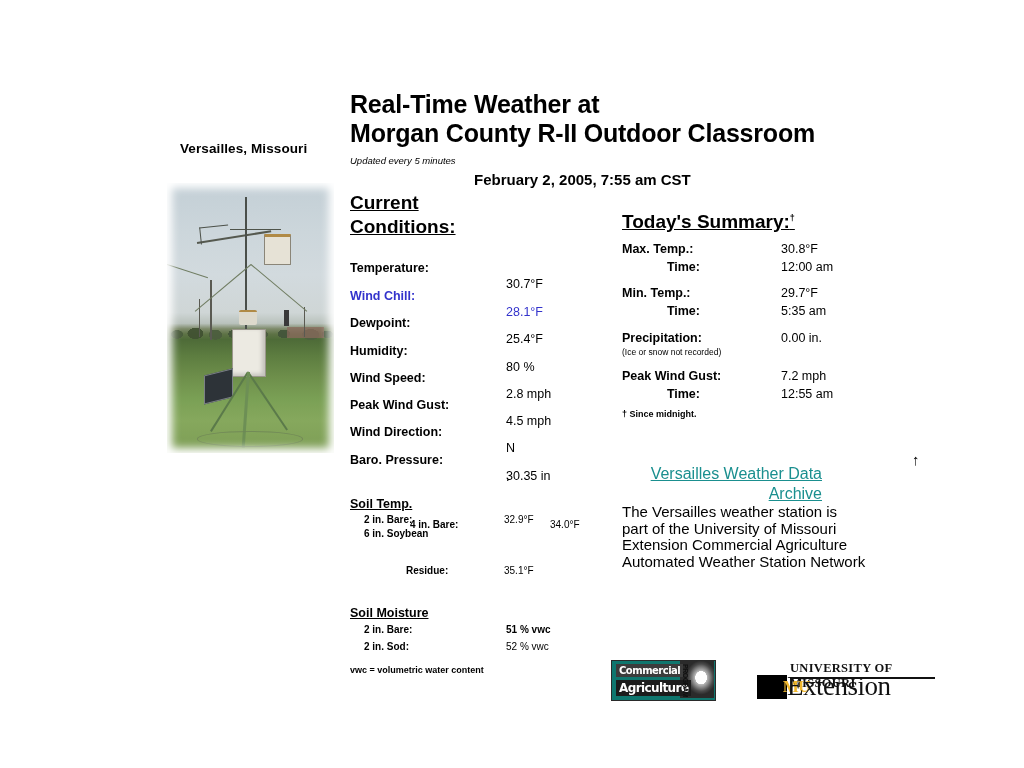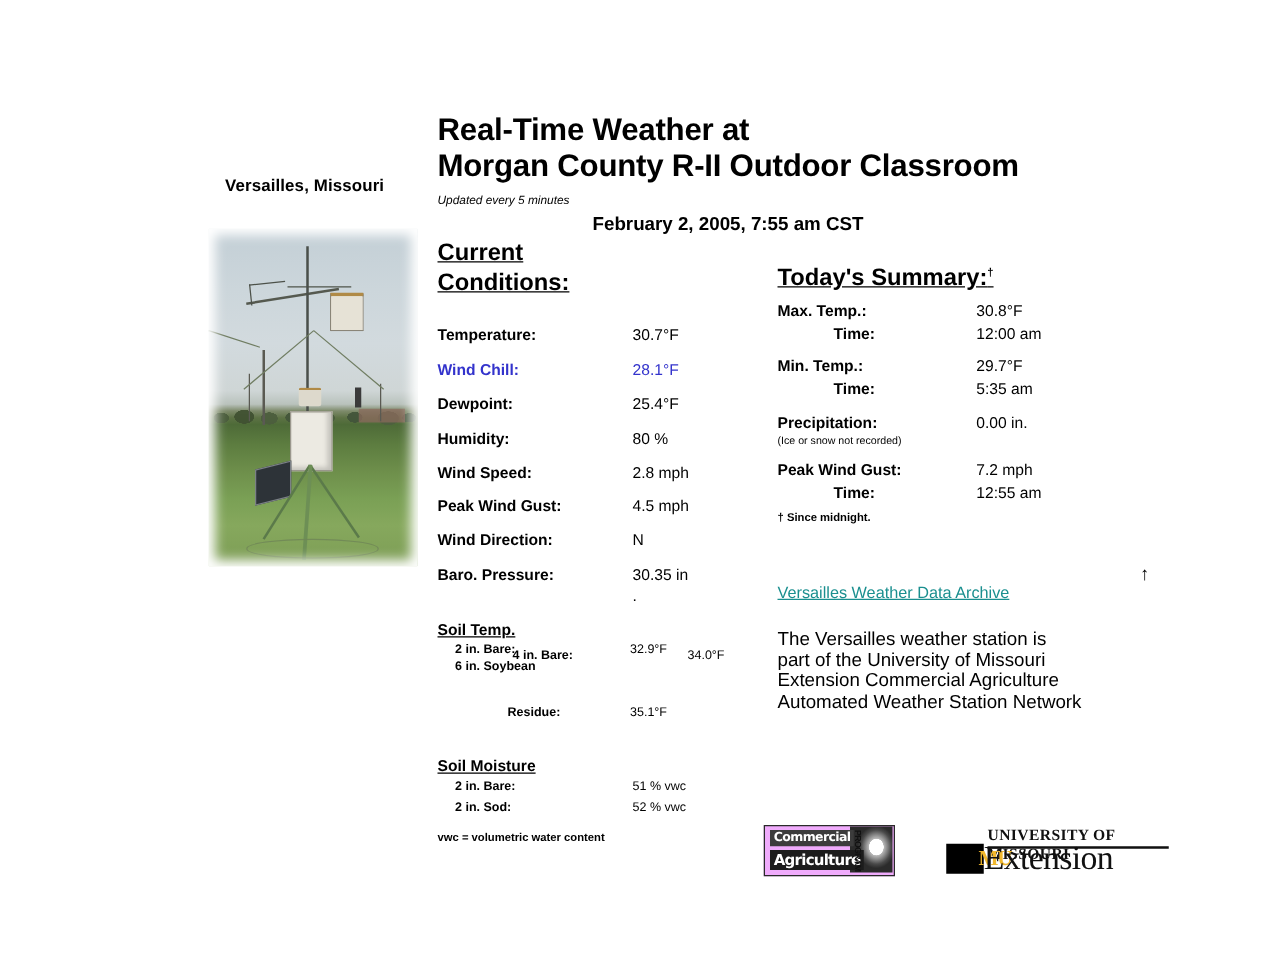--- a/index.html
+++ b/index.html
@@ -216,20 +216,21 @@
     width: 250px;
     font-size: 12.5px;
     font-weight: bold;
     white-space: nowrap;
   }
   .cc-row .val {
     position: absolute;
     left: 156px;
     font-weight: normal;
     font-size: 12.5px;
+    margin-top: 16px;
   }
   .cc-row.windchill, .cc-row.windchill .val { color: #3333cc; }
 
   .sub-label {
     position: absolute;
     left: 350px;
     font-size: 12.5px;
     font-weight: bold;
     text-decoration: underline;
     white-space: nowrap;
@@ -293,41 +294,42 @@
     left: 622px; top: 409px;
     font-size: 9px;
     font-weight: bold;
   }
 
   
   #archive-link {
     position: absolute;
     left: 622px; top: 464px;
     width: 200px;
-    font-size: 13px;
+    font-size: 16px;
     color: #1a8f8f;
     text-decoration: underline;
     line-height: 20px;
     cursor: pointer;
+    text-align: right;
   }
   #archive-desc {
     position: absolute;
     left: 622px; top: 504px;
     width: 245px;
     font-size: 15px;
     line-height: 16.5px;
     color: #000;
   }
 
   
   #commag-logo {
     position: absolute;
     left: 611px; top: 660px;
     width: 103px; height: 39px;
-    background: #f0abfc;
+    background: #0f766e;
     border: 1px solid #2a2a2a;
     overflow: hidden;
   }
   #commag-logo .dish {
     position: absolute;
     right: 1px; top: 0px;
     width: 34px; height: 37px;
     background:
       radial-gradient(ellipse 15px 17px at 62% 45%, #ffffff 0 38%, #b9b9b9 40%, #7d7d7d 62%, #4a4a4a 80%, #2b2b2b 100%);
   }
@@ -510,21 +512,21 @@
 </div>
 <div class="soil-row" style="top:565px; left:406px;">
   <span>Residue:</span>
   <span class="val" style="left:98px;">35.1°F</span>
 </div>
 
 <div class="sub-label" style="top:606px;">Soil Moisture</div>
 
 <div class="soil-row" style="top:624px;">
   <span>2 in. Bare:</span>
-  <span class="val" style="left:142px;">51 % vwc</span>
+  <span class="val" style="left:142px;font-weight:bold;">51 % vwc</span>
 </div>
 <div class="soil-row" style="top:641px;">
   <span>2 in. Sod:</span>
   <span class="val" style="left:142px;">52 % vwc</span>
 </div>
 
 <div id="vwc-note">vwc = volumetric water content</div>
 
 <div class="abs section-heading" id="todays-summary-heading">
   <span>Today's Summary:</span><span class="dagger">†</span>

